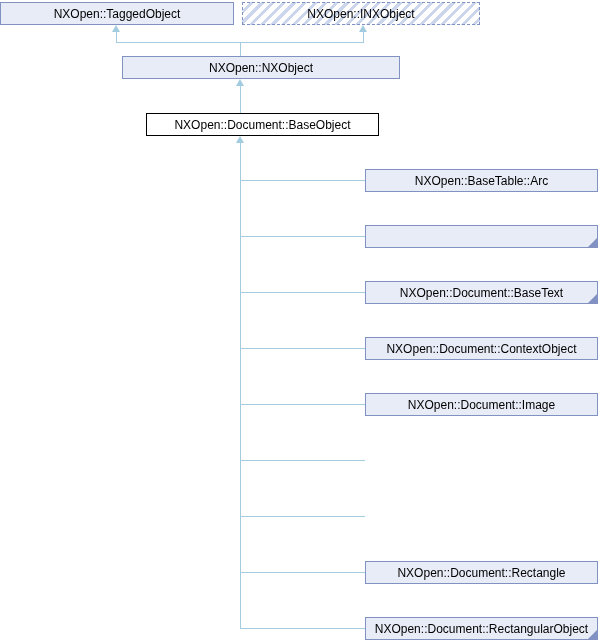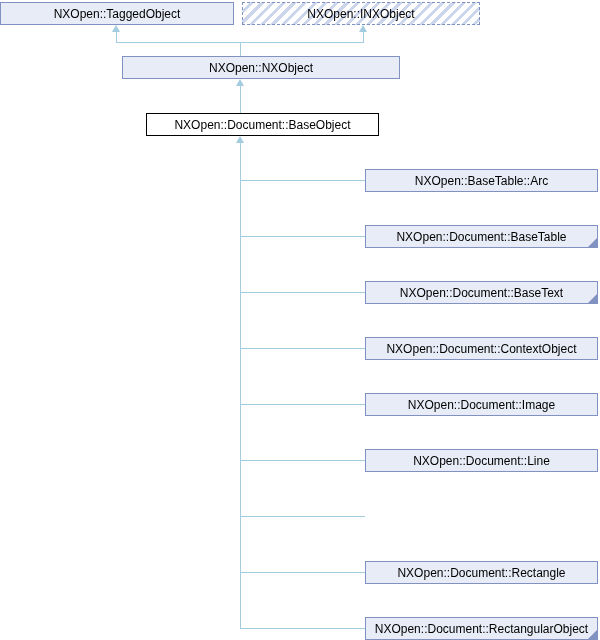--- a/index.html
+++ b/index.html
@@ -89,37 +89,32 @@
 
   <div class="node focus pos-base">
     <span>NXOpen::Document::BaseObject</span>
   </div>
 
   <div class="node pos-derived" style="top:169px">
     <span>NXOpen::BaseTable::Arc</span>
 
   </div>
   <div class="node pos-derived" style="top:225px">
-    <span>NXOpen::Document::BaseTable</span>
     <span class="fold"></span>
   </div>
   <div class="node pos-derived" style="top:281px">
     <span>NXOpen::Document::BaseText</span>
     <span class="fold"></span>
   </div>
   <div class="node pos-derived" style="top:337px">
     <span>NXOpen::Document::ContextObject</span>
 
   </div>
   <div class="node pos-derived" style="top:393px">
     <span>NXOpen::Document::Image</span>
-
-  </div>
-  <div class="node pos-derived" style="top:449px">
-    <span>NXOpen::Document::Line</span>
 
   </div>
   <div class="node pos-derived" style="top:561px">
     <span>NXOpen::Document::Rectangle</span>
 
   </div>
   <div class="node pos-derived" style="top:617px">
     <span>NXOpen::Document::RectangularObject</span>
     <span class="fold"></span>
   </div>

